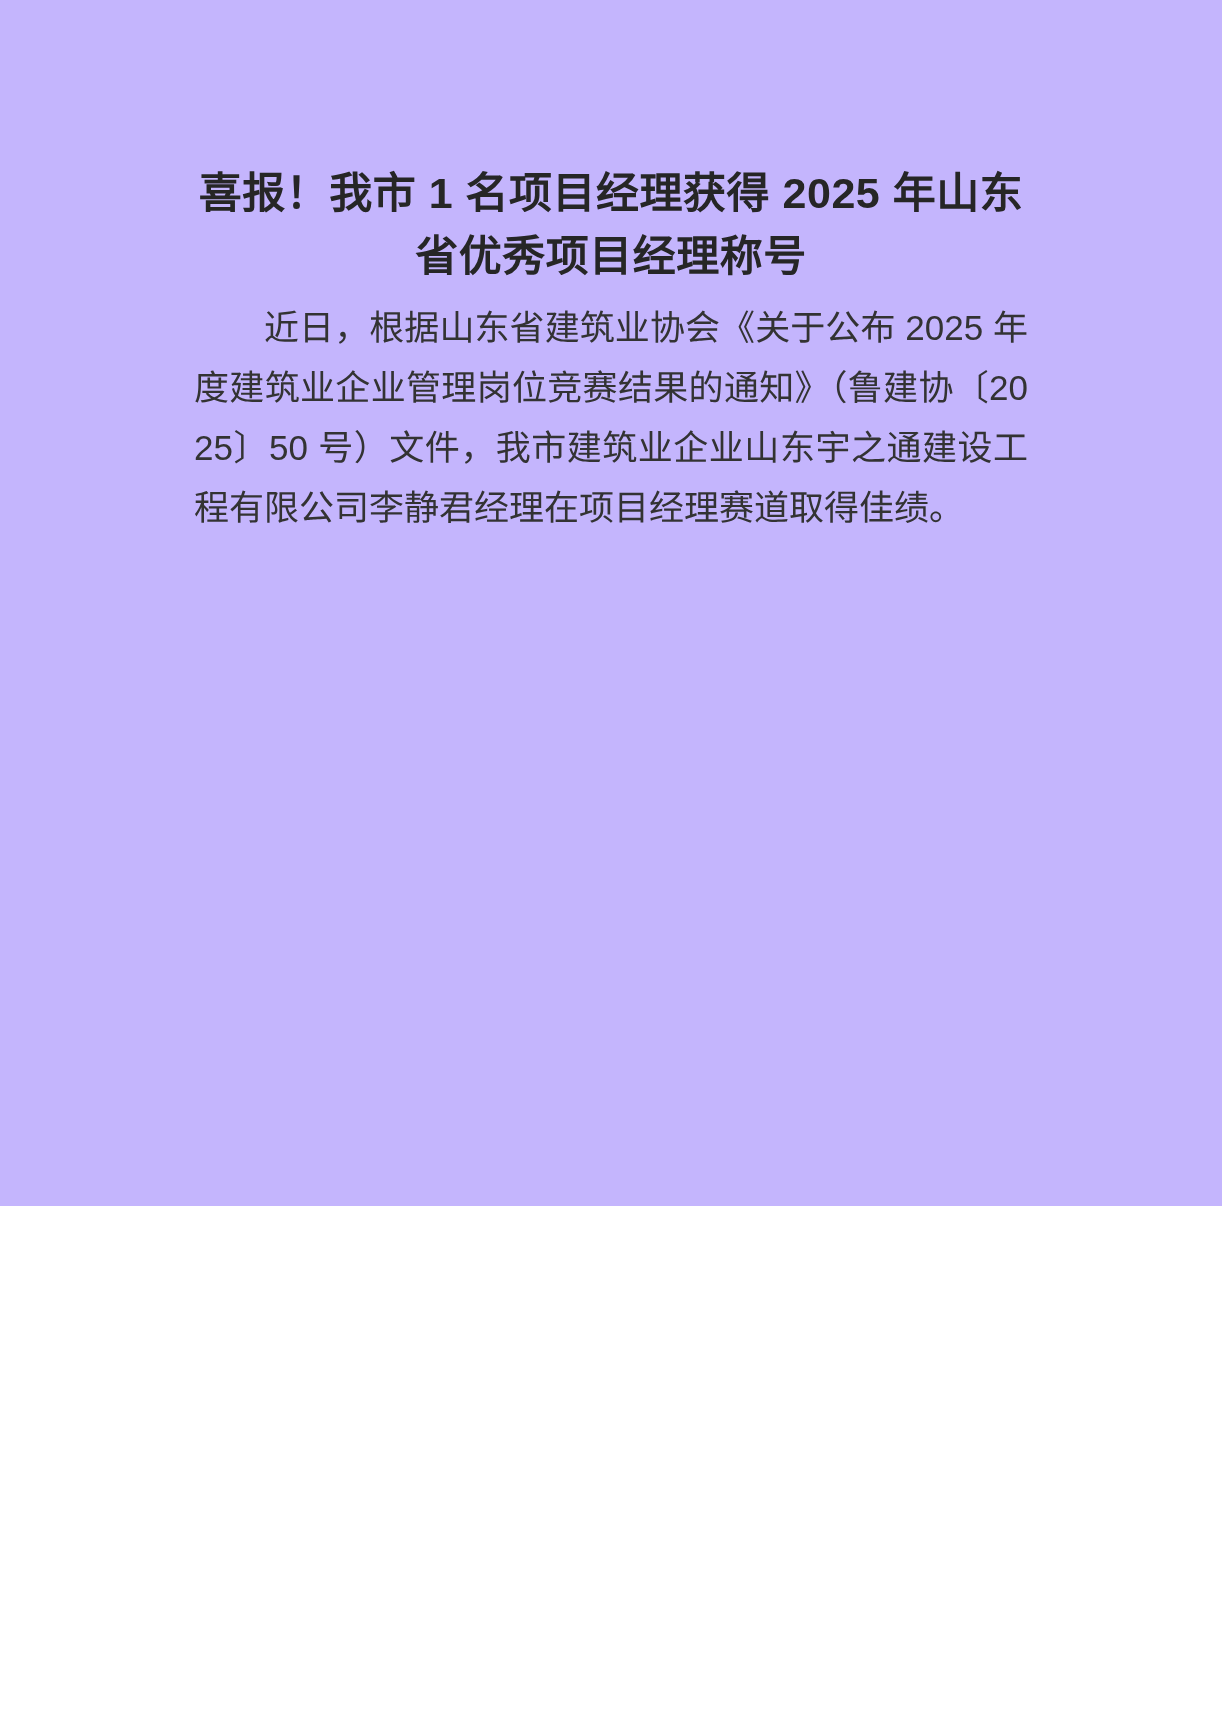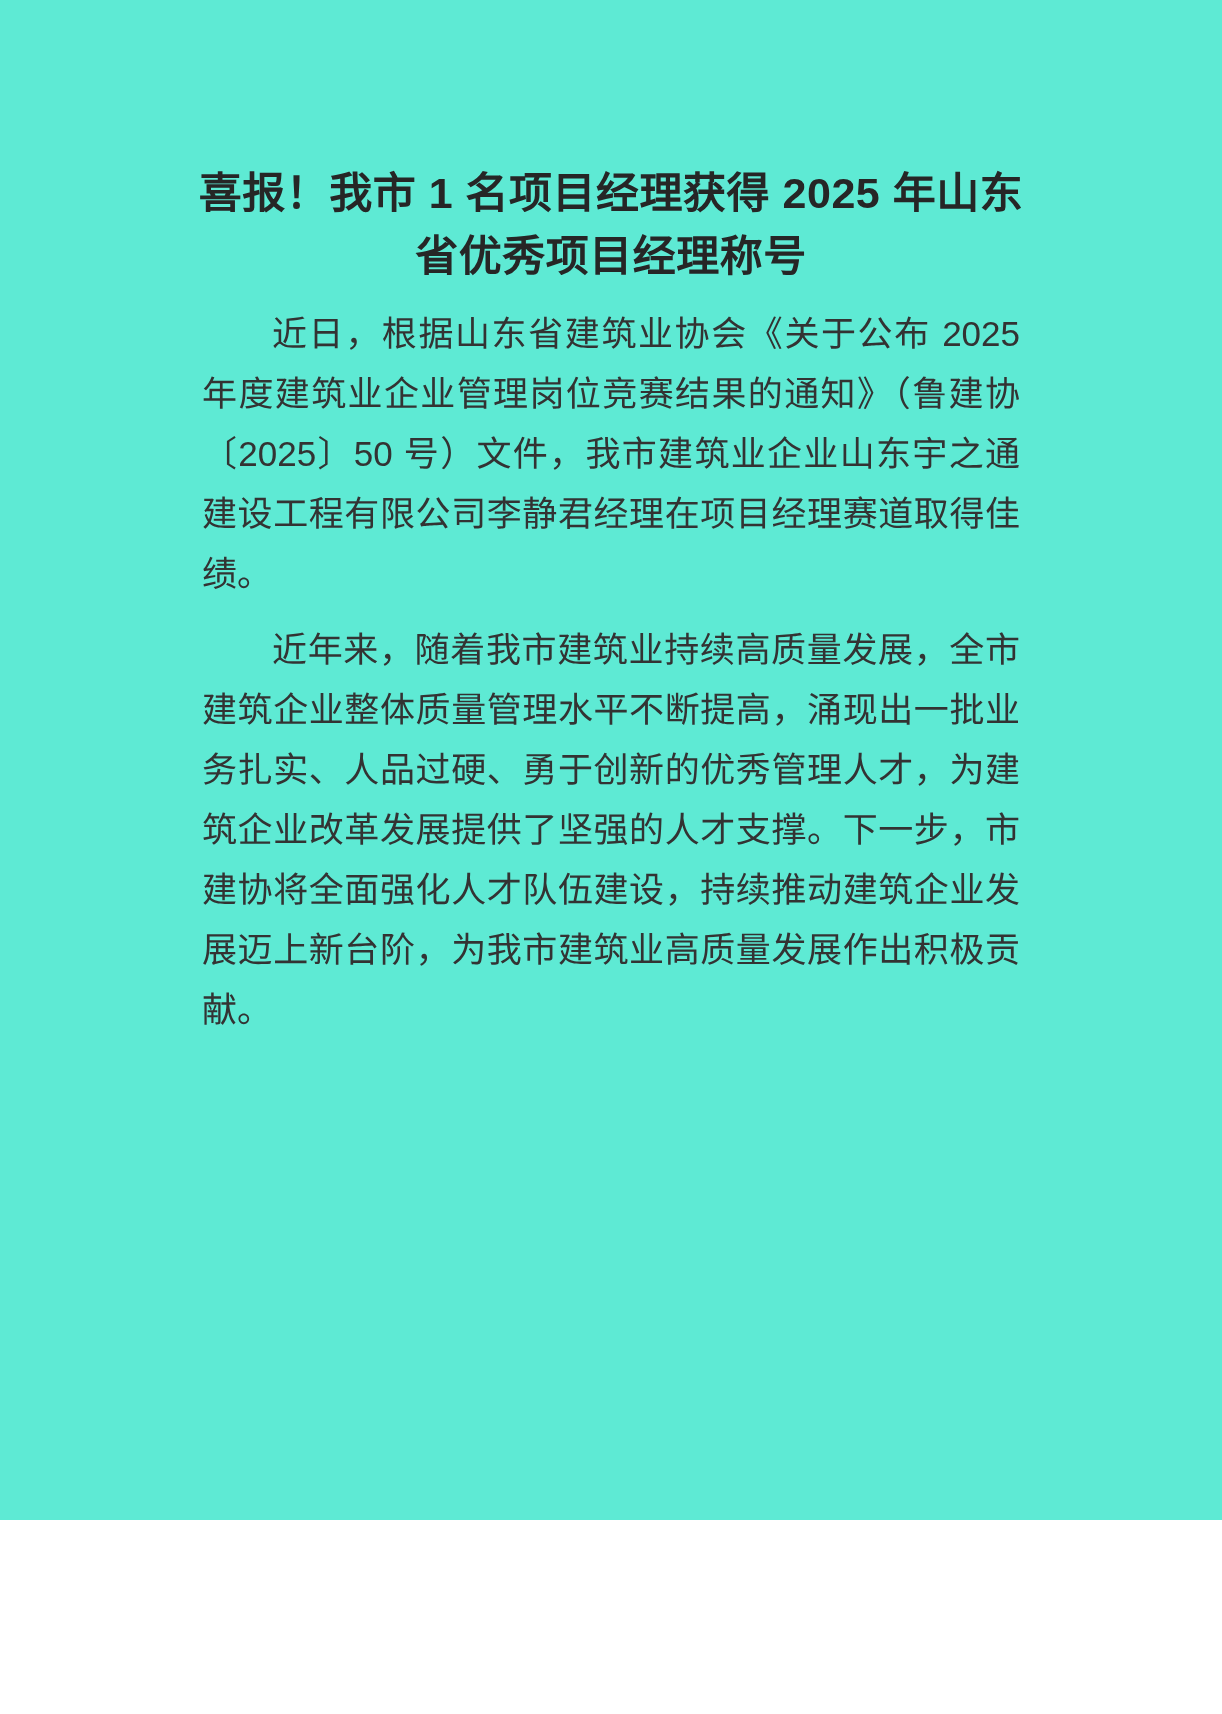--- a/index.html
+++ b/index.html
@@ -10,49 +10,48 @@
     width: 1222px;
     height: 1714px;
     background: #ffffff;
     font-family: "Liberation Sans", "DejaVu Sans", sans-serif;
     color: #333333;
     overflow: hidden;
   }
   .page {
     box-sizing: border-box;
     width: 1222px;
-    height: 1520px;
+    height: 1206px;
     padding: 162px 186px 0 186px;
-    background: #5eead4;
+    background: #c4b5fd;
   }
   .doc-title {
     margin: 0 0 10px 0;
     padding: 0;
     font-size: 43px;
     line-height: 63px;
     font-weight: 600;
     text-align: center;
     color: #262626;
     letter-spacing: 0.5px;
   }
   .doc-body p.para {
-    margin: 16px;
+    margin: 8px;
     padding: 0;
     font-size: 35px;
     line-height: 60px;
     font-weight: 400;
     text-align: justify;
     text-justify: inter-character;
     text-indent: 2em;
     color: #333333;
     word-break: break-all;
   }
 </style>
 </head>
 <body>
 
 <div class="page">
   <h1 class="doc-title">喜报！我市 1 名项目经理获得 2025 年山东省优秀项目经理称号</h1>
   <div class="doc-body">
     <p class="para">近日，根据山东省建筑业协会《关于公布 2025 年度建筑业企业管理岗位竞赛结果的通知》（鲁建协〔2025〕50 号）文件，我市建筑业企业山东宇之通建设工程有限公司李静君经理在项目经理赛道取得佳绩。</p>
-    <p class="para">近年来，随着我市建筑业持续高质量发展，全市建筑企业整体质量管理水平不断提高，涌现出一批业务扎实、人品过硬、勇于创新的优秀管理人才，为建筑企业改革发展提供了坚强的人才支撑。下一步，市建协将全面强化人才队伍建设，持续推动建筑企业发展迈上新台阶，为我市建筑业高质量发展作出积极贡献。</p>
   </div>
 </div>
 
 </body></html>

